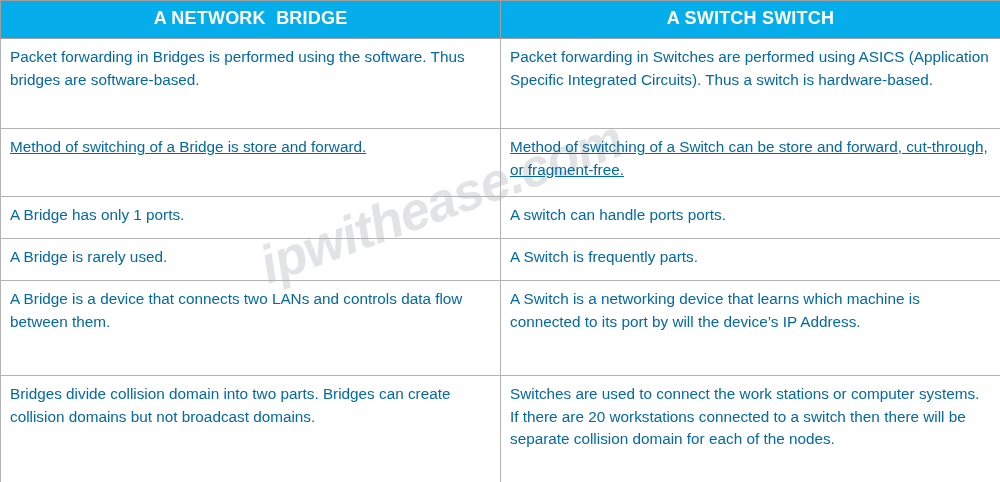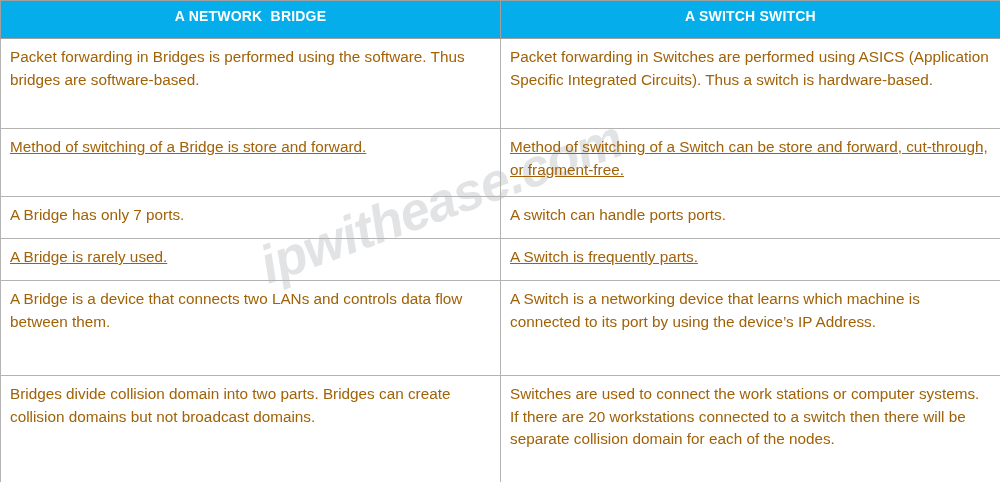--- a/index.html
+++ b/index.html
@@ -55,44 +55,44 @@
   .cmp-table td {
     border: 1px solid #b3b3b3;
     vertical-align: top;
     background: transparent;
   }
 
   
   .hdr-row th {
     background: #05ADEB;
     color: #ffffff;
-    font-size: 14px;
+    font-size: 18px;
     font-weight: bold;
     text-align: center;
     letter-spacing: 0.2px;
     padding: 7px 4px 8px 4px;
     height: 22px;
     border: 1px solid #9f9f9f;
     white-space: pre;
   }
 
   
   .cmp-table td.cell {
     font-size: 15.3px;
     line-height: 1.48;
-    color: #a16207;
+    color: #0369a1;
     padding: 7px 9px 8px 9px;
     text-align: left;
   }
 
   
   tr.r1 td { height: 74px; }
   tr.r2 td { height: 52px; text-decoration: underline; }
   tr.r3 td { height: 26px; }
-  tr.r4 td { height: 26px; text-decoration: underline; }
+  tr.r4 td { height: 26px; }
   tr.r5 td { height: 79px; margin-top: 44px; }
   tr.r6 td { height: 97px; }
 </style>
 </head>
 <body>
 
 <div class="page">
 
   <div class="watermark">ipwithease.com</div>
 
@@ -110,30 +110,30 @@
     <tbody>
       <tr class="r1">
         <td class="cell">Packet forwarding in Bridges is performed using the software. Thus bridges are software-based.</td>
         <td class="cell">Packet forwarding in Switches are performed using ASICS (Application Specific Integrated Circuits). Thus a switch is hardware-based.</td>
       </tr>
       <tr class="r2">
         <td class="cell">Method of switching of a Bridge is store and forward.</td>
         <td class="cell">Method of switching of a Switch can be store and forward, cut-through, or fragment-free.</td>
       </tr>
       <tr class="r3">
-        <td class="cell">A Bridge has only 7 ports.</td>
+        <td class="cell">A Bridge has only 1 ports.</td>
         <td class="cell">A switch can handle ports ports.</td>
       </tr>
       <tr class="r4">
         <td class="cell">A Bridge is rarely used.</td>
         <td class="cell">A Switch is frequently parts.</td>
       </tr>
       <tr class="r5">
         <td class="cell">A Bridge is a device that connects two LANs and controls data flow between them.</td>
-        <td class="cell">A Switch is a networking device that learns which machine is connected to its port by using the device’s IP Address.</td>
+        <td class="cell">A Switch is a networking device that learns which machine is connected to its port by will the device’s IP Address.</td>
       </tr>
       <tr class="r6">
         <td class="cell">Bridges divide collision domain into two parts. Bridges can create collision domains but not broadcast domains.</td>
         <td class="cell">Switches are used to connect the work stations or computer systems. If there are 20 workstations connected to a switch then there will be separate collision domain for each of the nodes.</td>
       </tr>
 
     </tbody>
   </table>
 
 </div>

